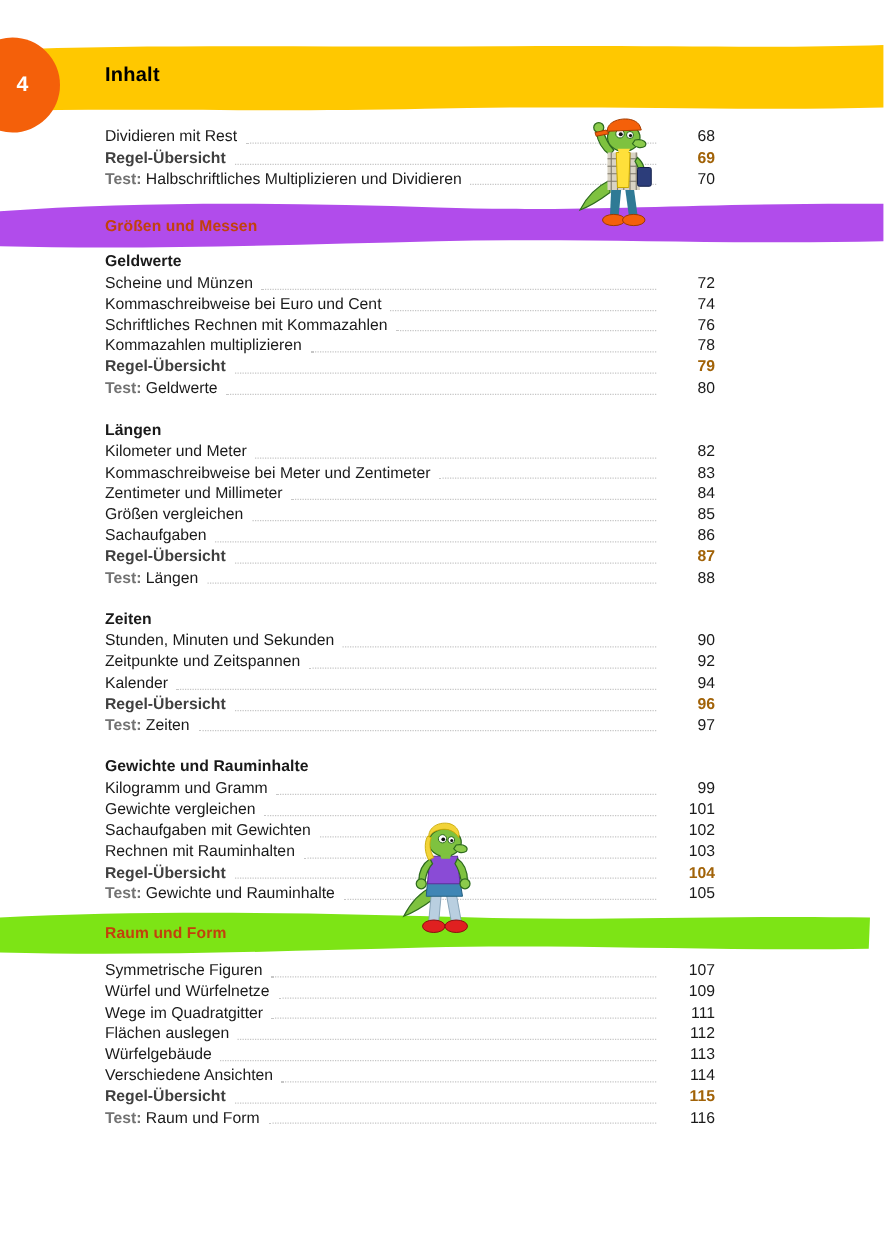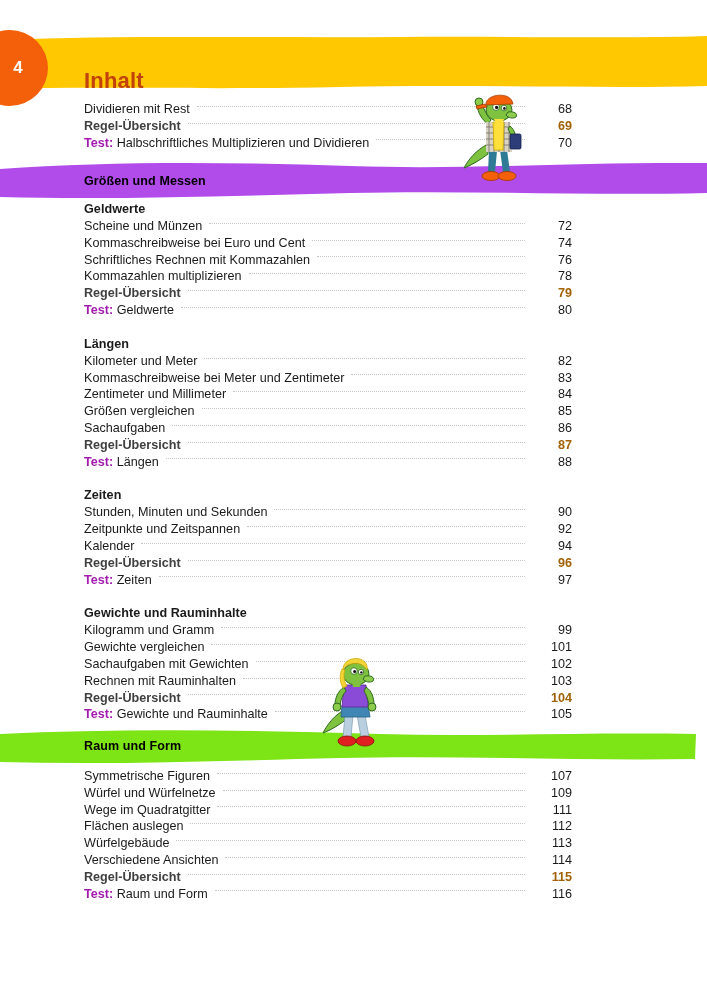--- a/index.html
+++ b/index.html
@@ -19,47 +19,47 @@
     width: 76px; height: 76px; border-radius: 50%;
     background: #f4600a;
     display: flex; align-items: center; justify-content: center;
   }
   .page-number-bubble span {
     color: #ffffff; font-size: 17px; font-weight: 700;
     padding-left: 16px; letter-spacing: .2px;
   }
   .header-title {
     position: absolute; left: 84px; top: 52px;
-    font-size: 22px; font-weight: 700; color: #c2410c; letter-spacing: .2px; margin-top: 16px;
+    font-size: 16px; font-weight: 700; color: #000000; letter-spacing: .2px;
   }
 
   
   .band { position: absolute; left: 0; width: 707px; }
   .band svg { display: block; }
   .band-label {
     position: absolute; left: 84px;
-    font-size: 12.5px; font-weight: 700; color: #000000; letter-spacing: .1px;
+    font-size: 12.5px; font-weight: 700; color: #c2410c; letter-spacing: .1px;
     white-space: nowrap;
   }
 
   
   .toc { position: absolute; left: 84px; width: 488px; }
   .group { margin-bottom: 0; }
   .group-title {
     font-size: 12.6px; font-weight: 700; color: #1a1a1a;
     height: 17px; line-height: 17px; letter-spacing: .05px;
   }
   .row {
-    display: flex; align-items: center;
+    display: flex; align-items: flex-end;
     height: 16.8px; line-height: 16.8px;
     font-size: 12.6px; color: #1a1a1a;
     white-space: nowrap;
   }
   .row .lbl { flex: 0 0 auto; }
-  .row .lbl .tag { color: #a21caf; font-weight: 700; }
+  .row .lbl .tag { color: #737373; font-weight: 700; }
   .row.green .lbl { color: #404040; font-weight: 700; }
   .row .dots {
     flex: 1 1 auto; margin: 0 5px 0 7px;
     border-bottom: 1px dotted #c6c6c6;
     transform: translateY(-3px);
     min-width: 10px;
   }
   .row .pg {
     flex: 0 0 42px; text-align: right;
     font-size: 12.6px; color: #1a1a1a; font-weight: 400;

